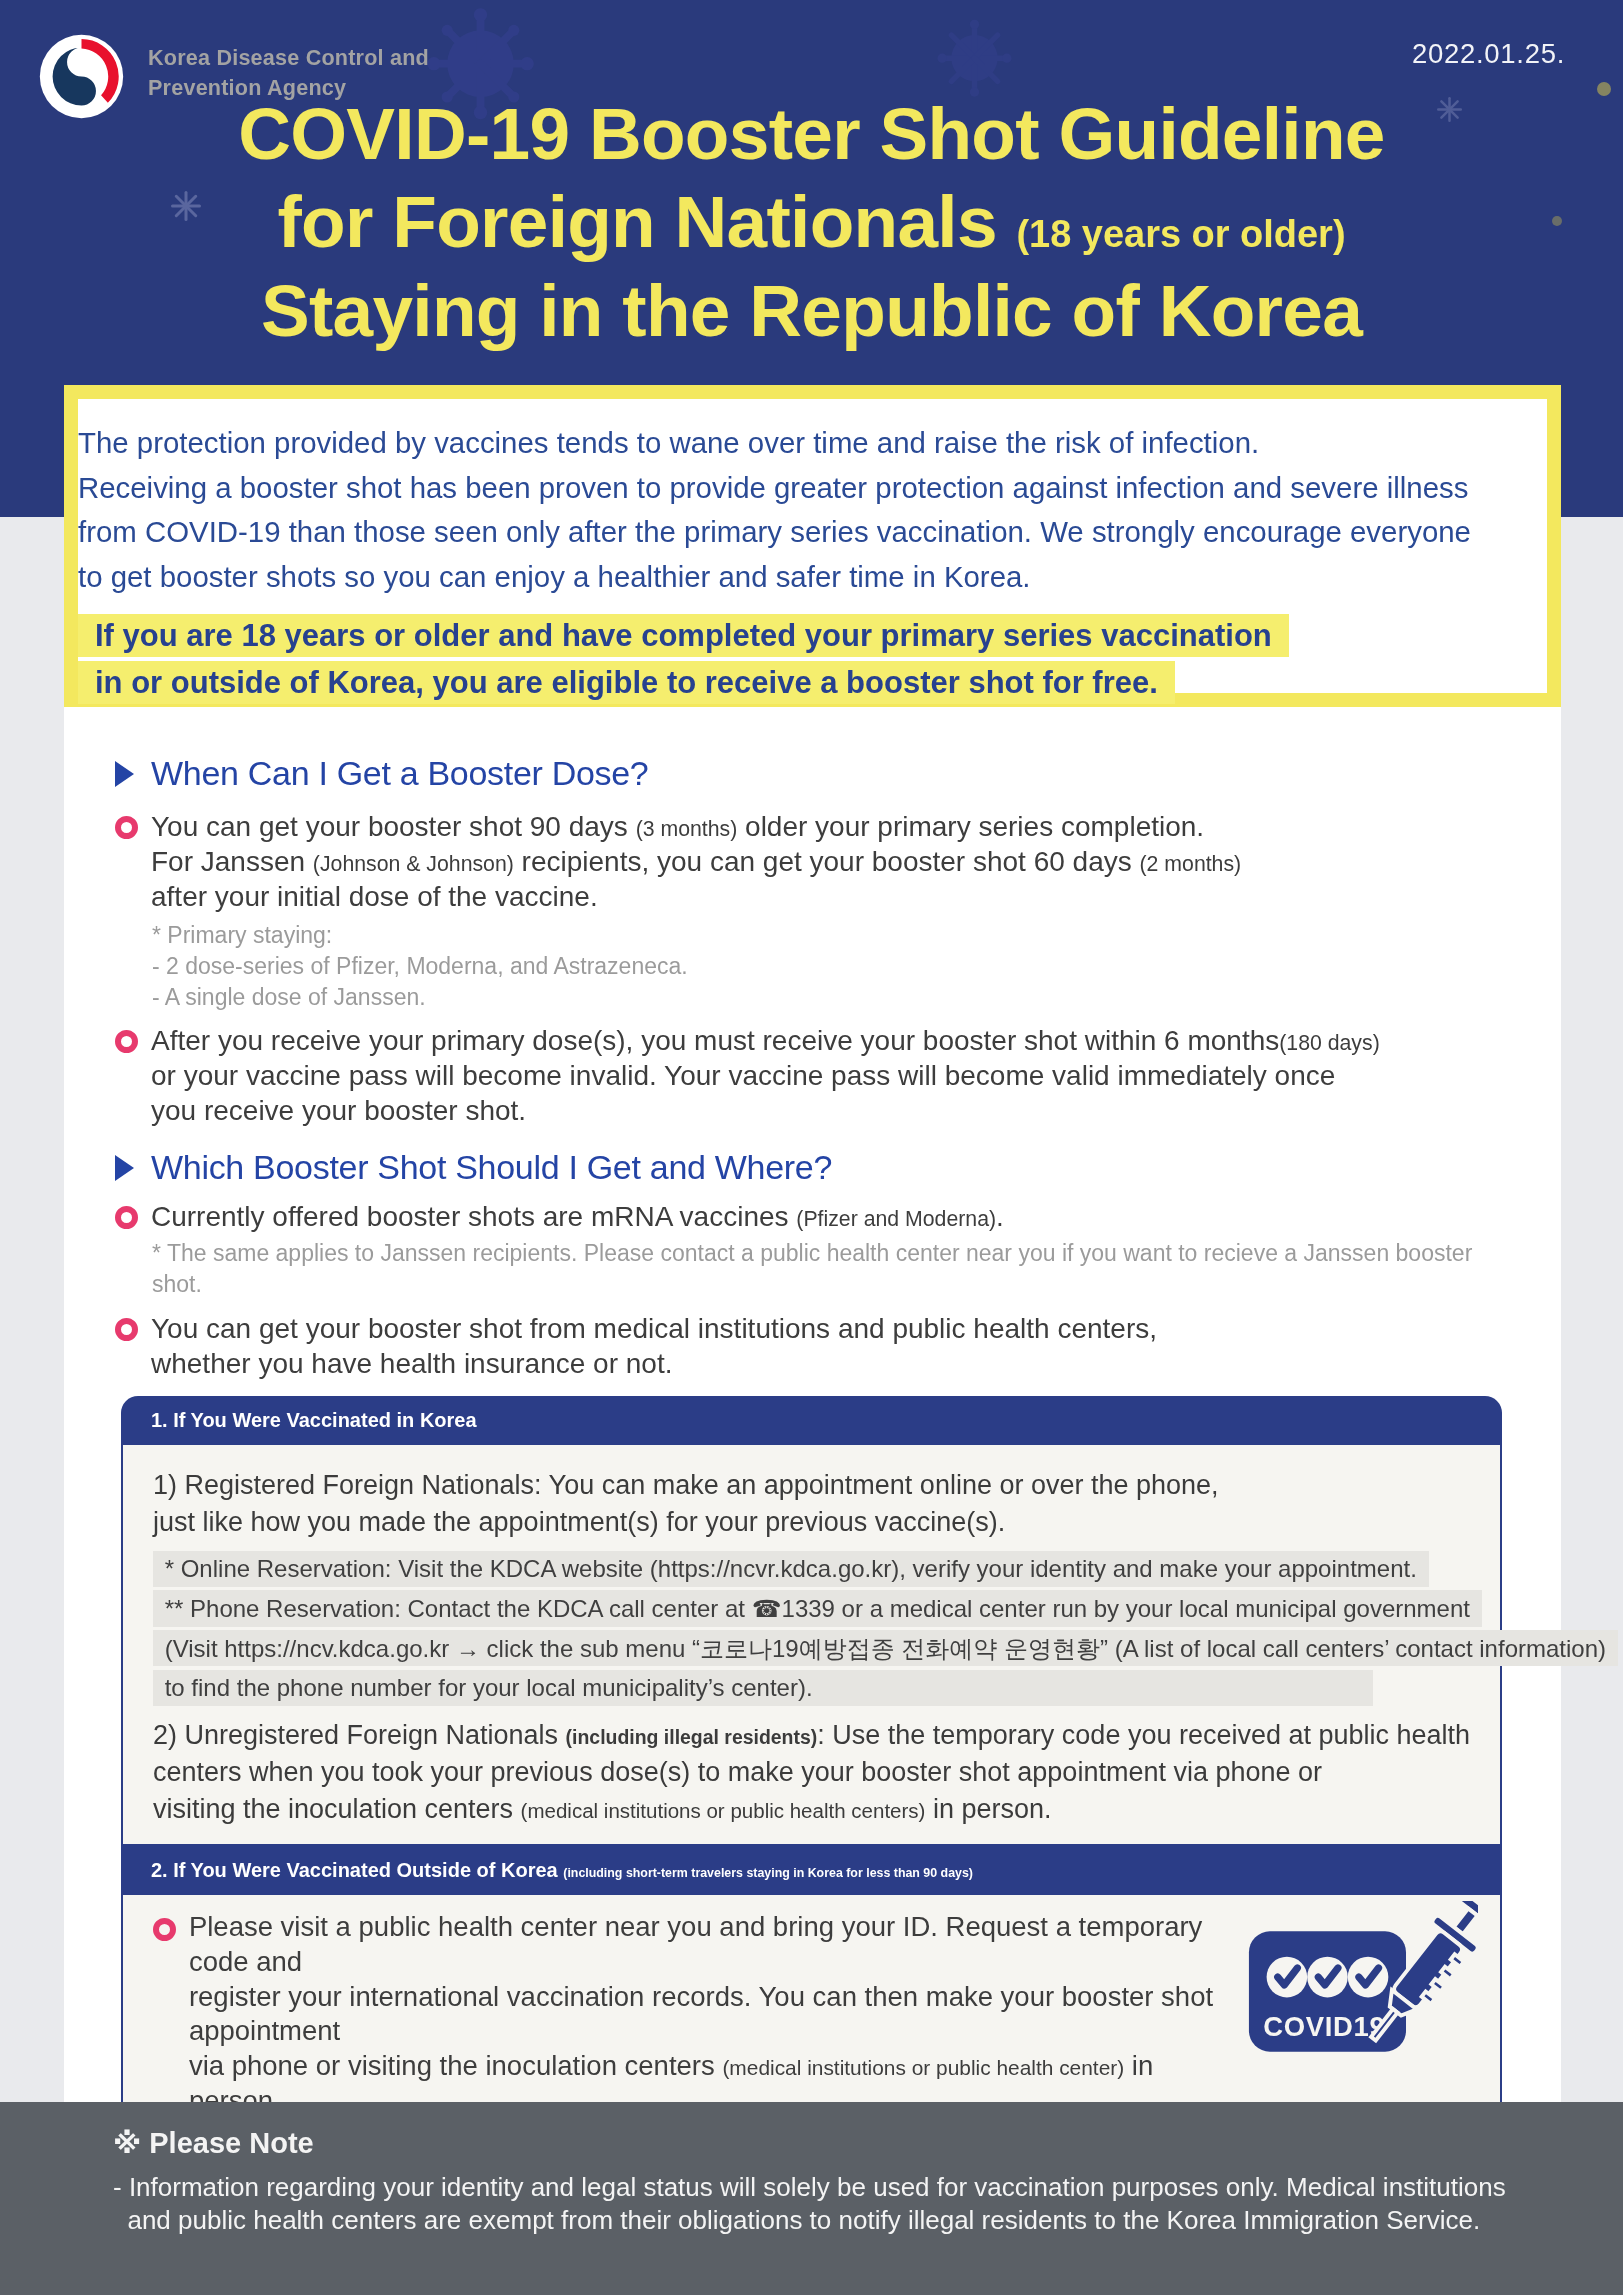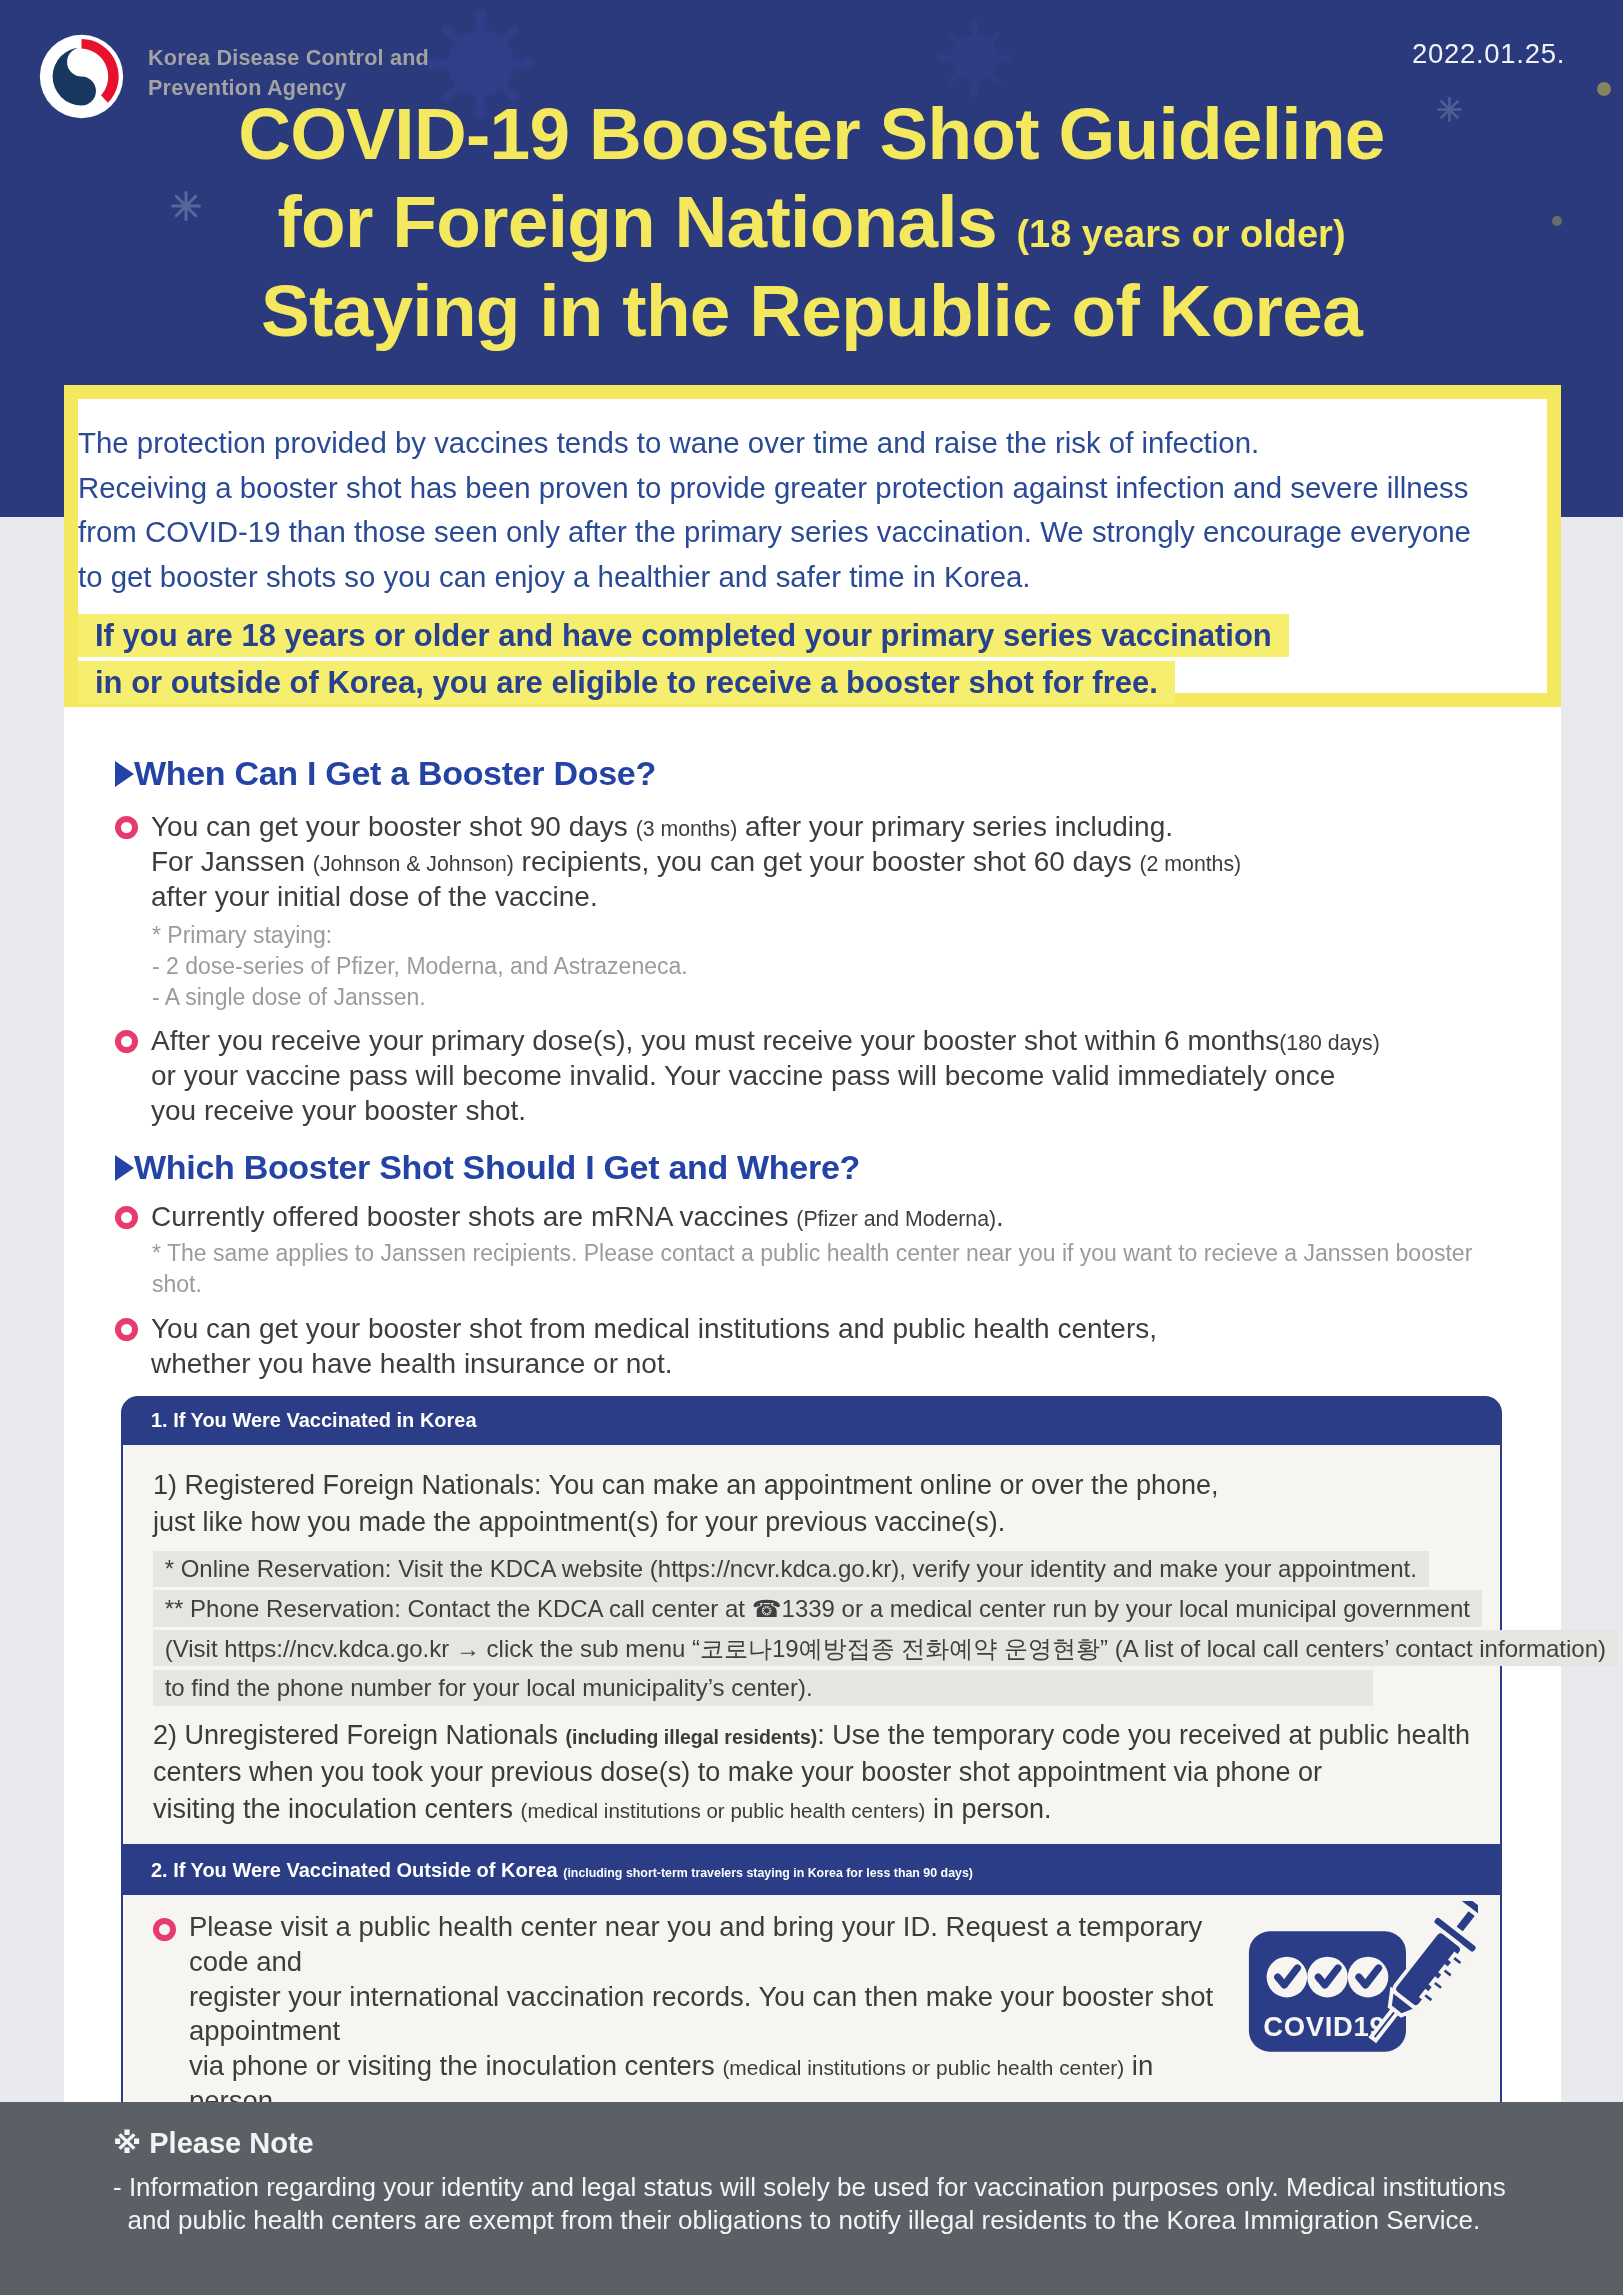--- a/index.html
+++ b/index.html
@@ -22,21 +22,21 @@
   .intro{position:absolute;left:64px;top:385px;width:1497px;height:322px;background:#ffffff;
          border:14.4px solid #f3e85e;box-sizing:border-box;z-index:3;}
   .intro-lines{margin-top:22px;color:#2a4a95;font-size:29.4px;font-weight:500;line-height:1.52;}
   .hl{margin-top:10.5px;line-height:1.0;}
   .hl-line{display:inline-block;background:#f5ee6e;color:#27418f;font-size:31px;font-weight:700;
            padding:5.9px 17px;margin-top:3.9px;}
 
   
   .card{position:absolute;left:64px;top:681px;width:1497px;height:1498px;background:#ffffff;
         border-radius:27.5px;box-sizing:border-box;padding:0 51px;z-index:1;}
-  .sec-h{display:flex;align-items:center;gap:0;color:#2444a5;font-size:34px;font-weight:700;letter-spacing:-0.3px;}
+  .sec-h{display:flex;align-items:center;gap:17px;color:#2444a5;font-size:34px;font-weight:400;letter-spacing:-0.3px;}
   .tri{width:0;height:0;border-top:13.7px solid transparent;border-bottom:13.7px solid transparent;
        border-left:19.6px solid #2444a5;flex:0 0 auto;margin-top:1.3px;}
   .bullet{display:flex;gap:13px;color:#3d3d3d;font-size:28px;line-height:1.26;}
   .ring{flex:0 0 auto;width:11px;height:11px;border:6.5px solid #e73a6d;border-radius:50%;margin-top:7.2px;}
   .note{margin-left:37px;color:#9b9b9b;font-size:23px;line-height:1.36;}
   .seg-sm{font-size:0.76em;}
   .seg-b{font-weight:400;}
   .seg-bsm{font-weight:700;font-size:0.72em;}
 
   .mt-sh1{margin-top:73px;} .mt-b1{margin-top:15.7px;} .mt-n1{margin-top:5.2px;} .mt-b2{margin-top:9.2px;}
@@ -171,21 +171,21 @@
   </section>
 
   <main class="card">
 
     <div class="sec-h mt-sh1">
       <span class="tri"></span>
       <span>When Can I Get a Booster Dose?</span>
     </div>
     <div class="bullet mt-b1">
       <span class="ring"></span>
-      <div><span>You can get your booster shot 90 days </span><span class="seg-sm">(3 months)</span><span> after your primary series including.</span><br><span>For Janssen </span><span class="seg-sm">(Johnson &amp; Johnson)</span><span> recipients, you can get your booster shot 60 days </span><span class="seg-sm">(2 months)</span><br><span>after your initial dose of the vaccine.</span></div>
+      <div><span>You can get your booster shot 90 days </span><span class="seg-sm">(3 months)</span><span> older your primary series completion.</span><br><span>For Janssen </span><span class="seg-sm">(Johnson &amp; Johnson)</span><span> recipients, you can get your booster shot 60 days </span><span class="seg-sm">(2 months)</span><br><span>after your initial dose of the vaccine.</span></div>
     </div>
     <div class="note mt-n1"><span>* Primary staying:</span><br><span>- 2 dose-series of Pfizer, Moderna, and Astrazeneca.</span><br><span>- A single dose of Janssen.</span></div>
     <div class="bullet mt-b2">
       <span class="ring"></span>
       <div><span>After you receive your primary dose(s), you must receive your booster shot within 6 months</span><span class="seg-sm">(180 days)</span><br><span>or your vaccine pass will become invalid. Your vaccine pass will become valid immediately once</span><br><span>you receive your booster shot.</span></div>
     </div>
 
     <div class="sec-h mt-sh2">
       <span class="tri"></span>
       <span>Which Booster Shot Should I Get and Where?</span>

